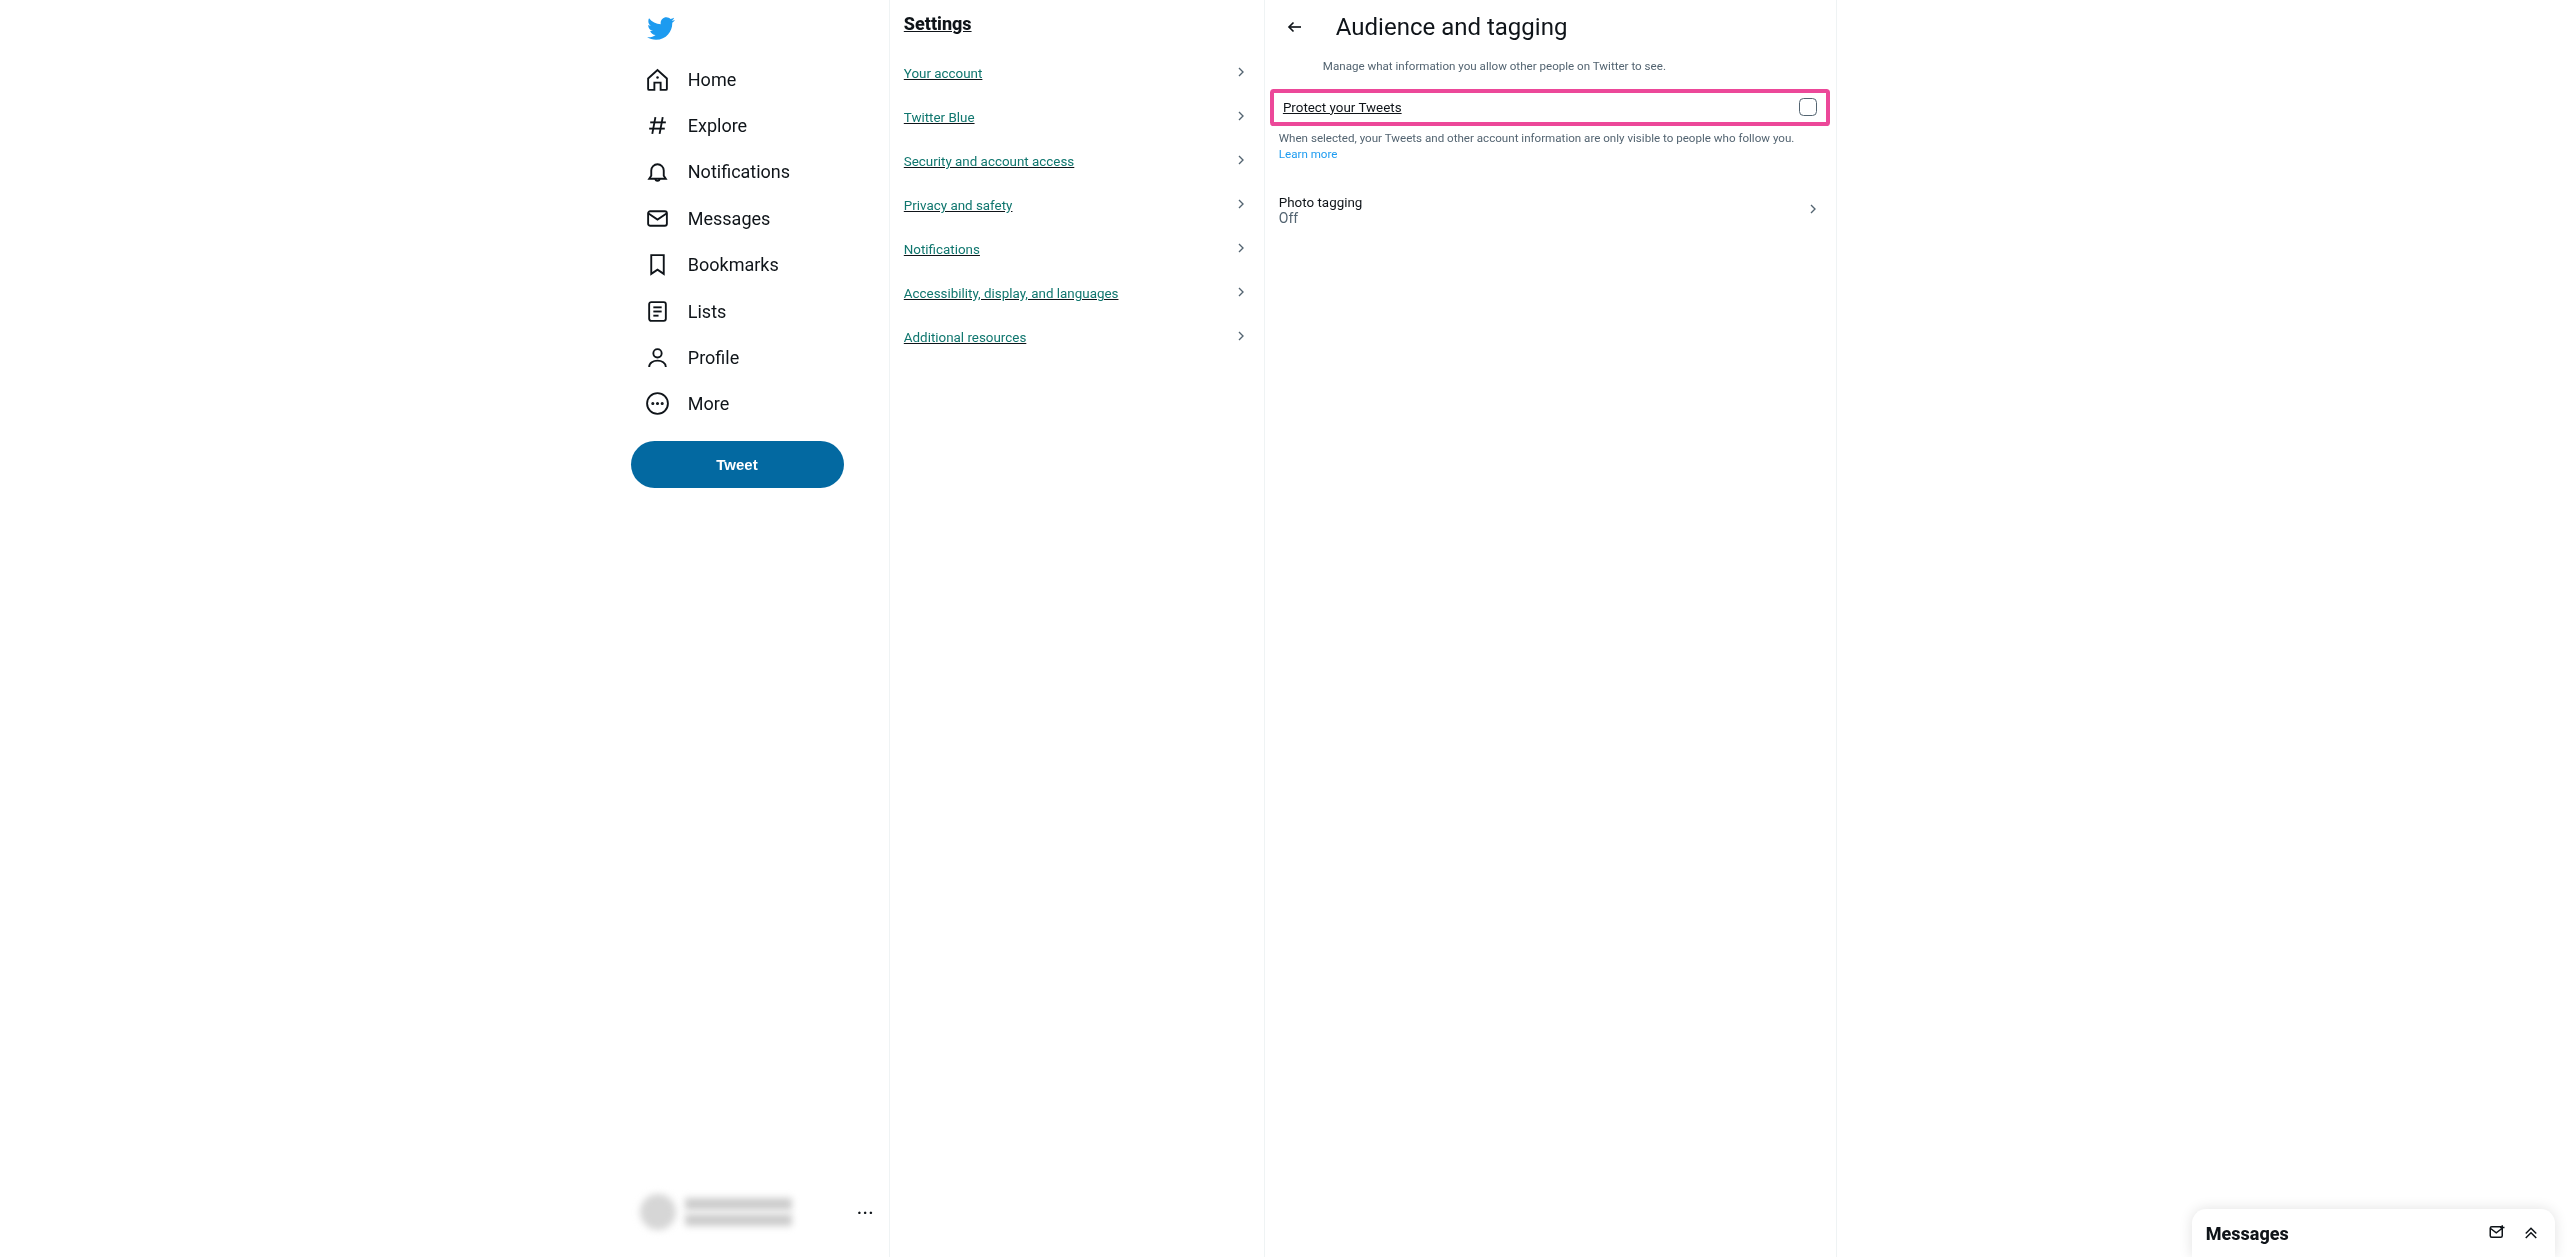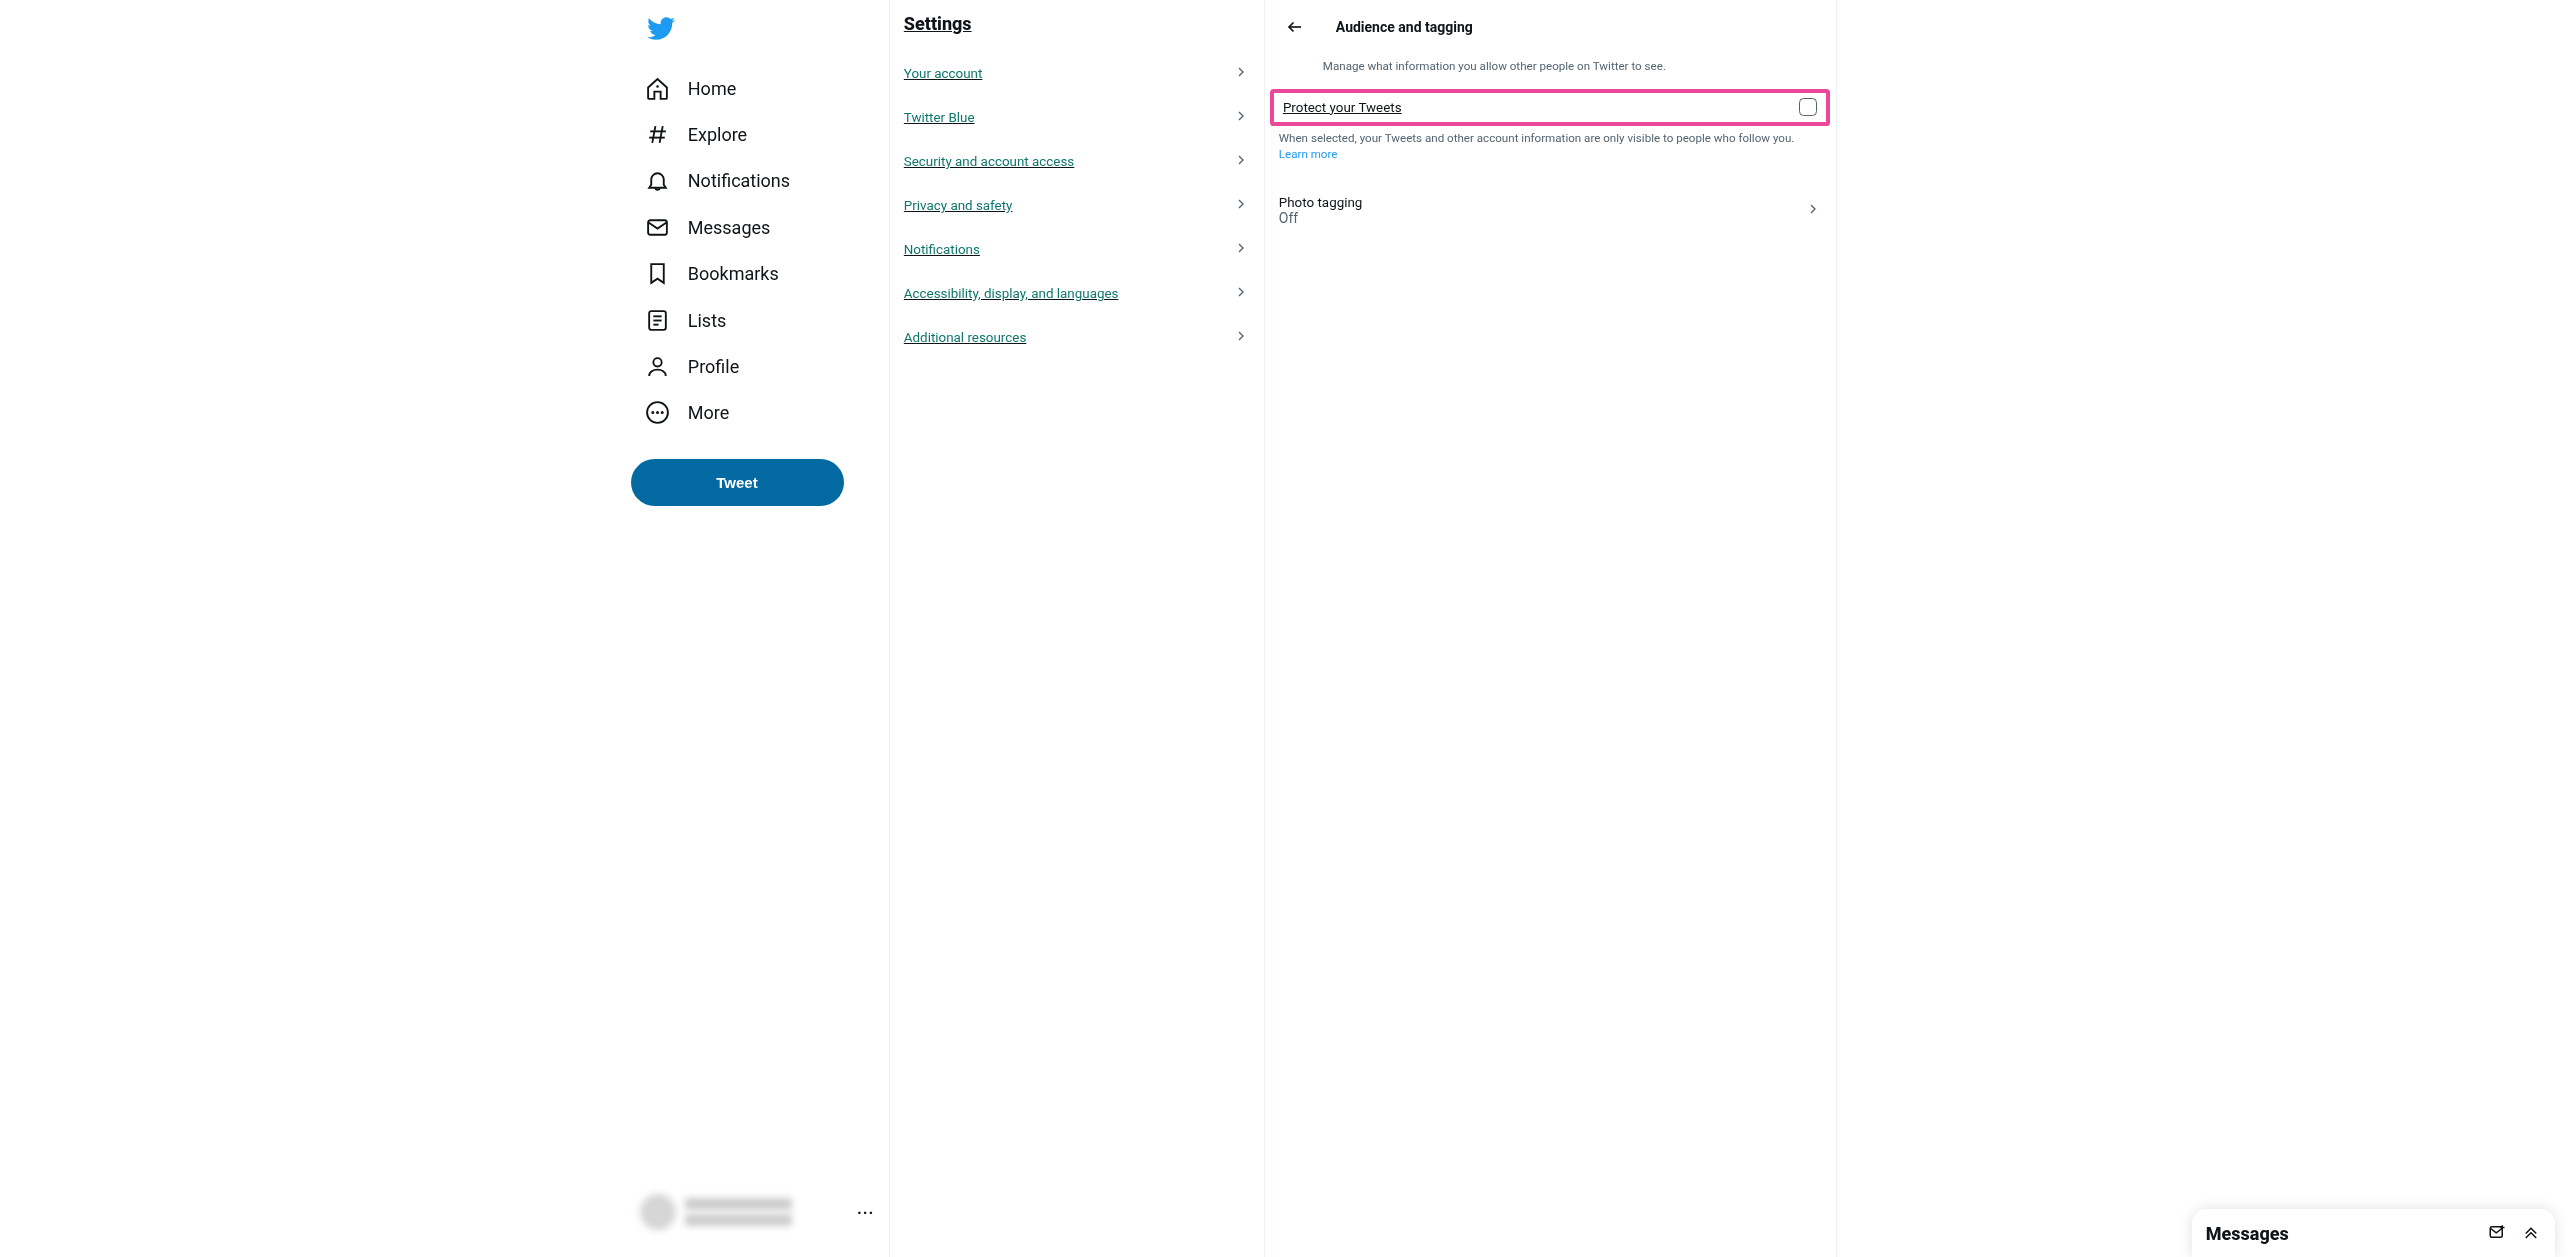--- a/index.html
+++ b/index.html
@@ -20,21 +20,20 @@
     width: 1315px;
     height: 100%;
   }
   
   .nav {
     width: 258px;
     height: 100%;
     display: flex;
     flex-direction: column;
     padding-top: 5.4px;
-    gap: 9px;
   }
   .twitter-logo {
     width: 47px;
     height: 47px;
     border-radius: 50%;
     display: flex;
     align-items: center;
     justify-content: center;
     margin: 0 0 3.6px 7.2px;
   }
@@ -153,22 +152,22 @@
     height: 32px;
     border-radius: 50%;
     display: flex;
     align-items: center;
     justify-content: center;
     cursor: pointer;
     margin-right: 25px;
   }
   .back-btn svg { width: 18px; height: 18px; stroke: #0f1419; stroke-width: 2.2; fill: none; }
   .detail-title {
-    font-size: 14px;
-    font-weight: 700;
+    font-size: 24px;
+    font-weight: 400;
   }
   .detail-subtitle {
     font-size: 11.6px;
     color: #536471;
     padding: 9px 14.3px 16px 14.3px;
     margin-left: 44px;
   }
   .protect-row-wrap {
     border: 4.5px solid #ec4899;
     border-radius: 3.6px;

